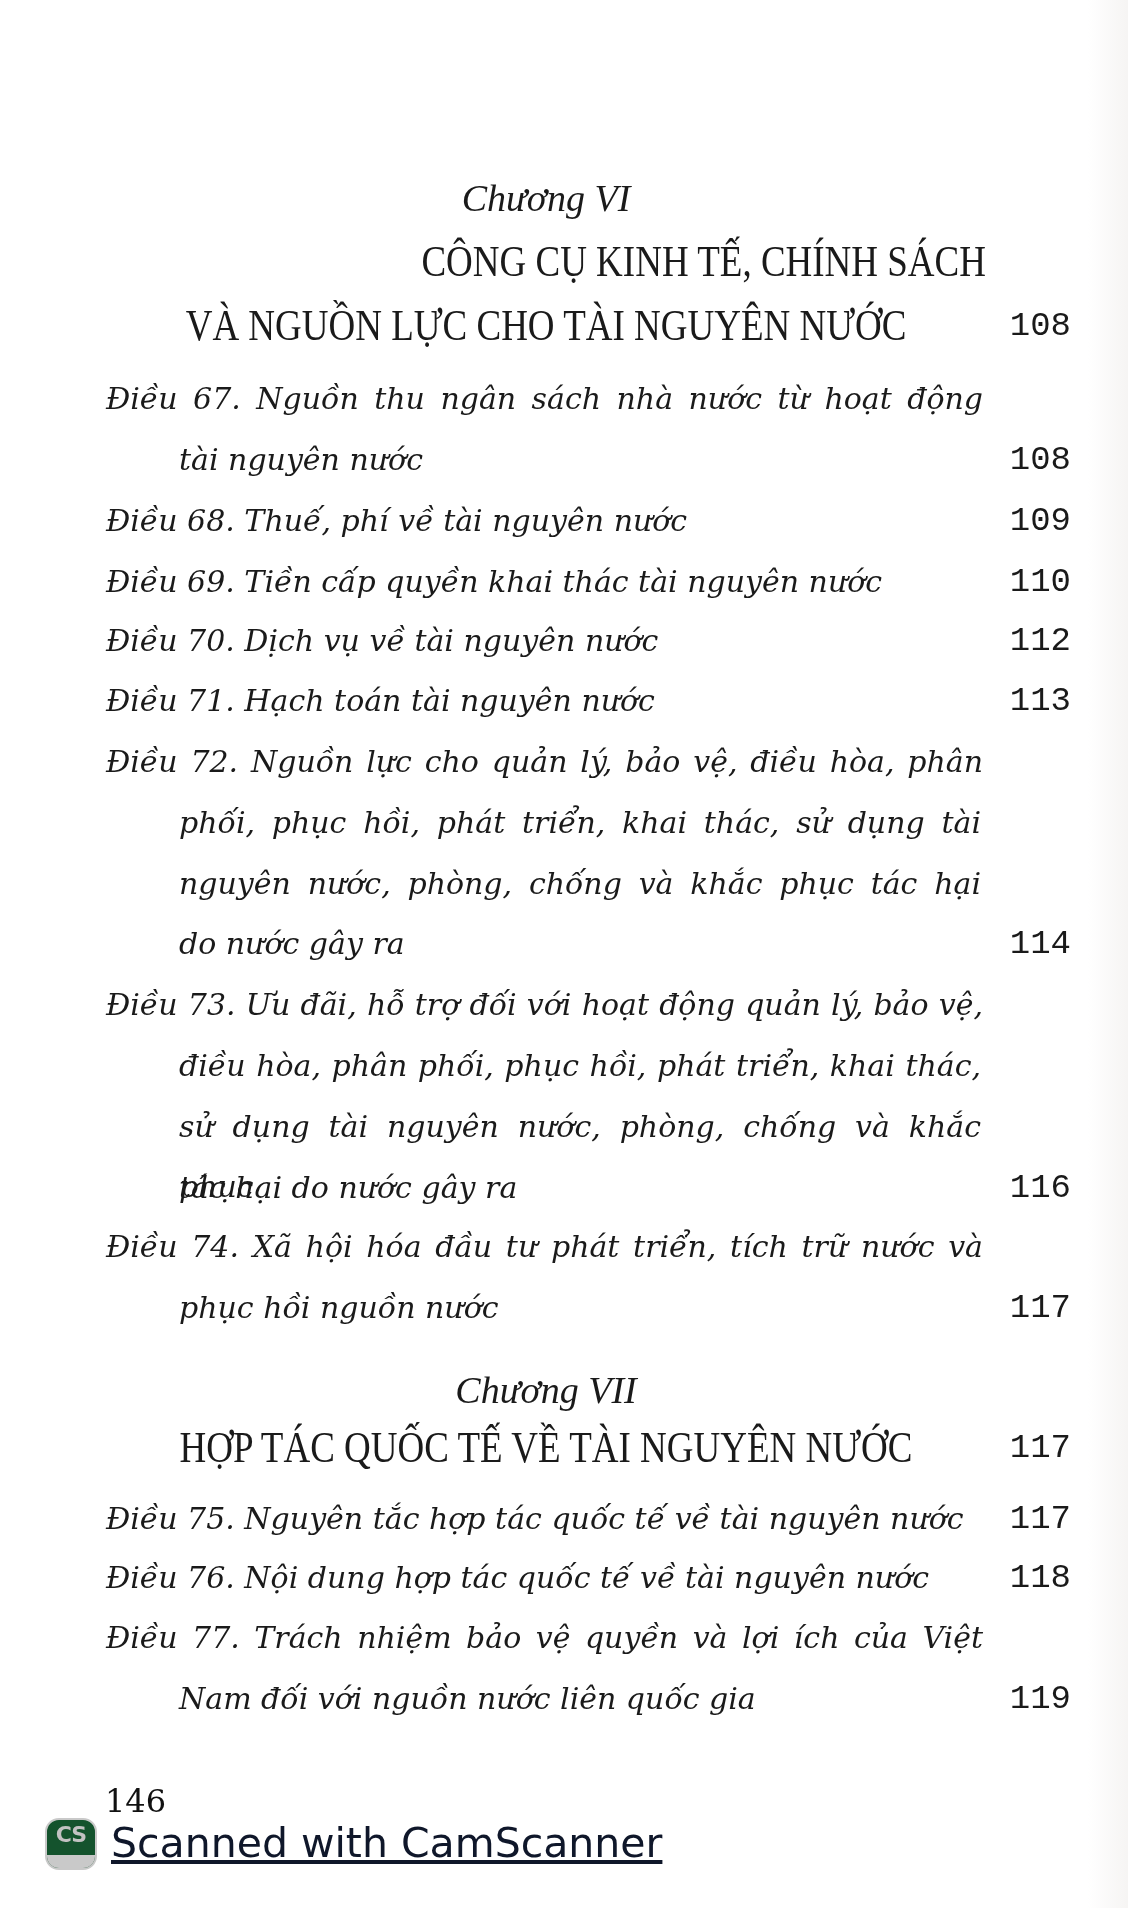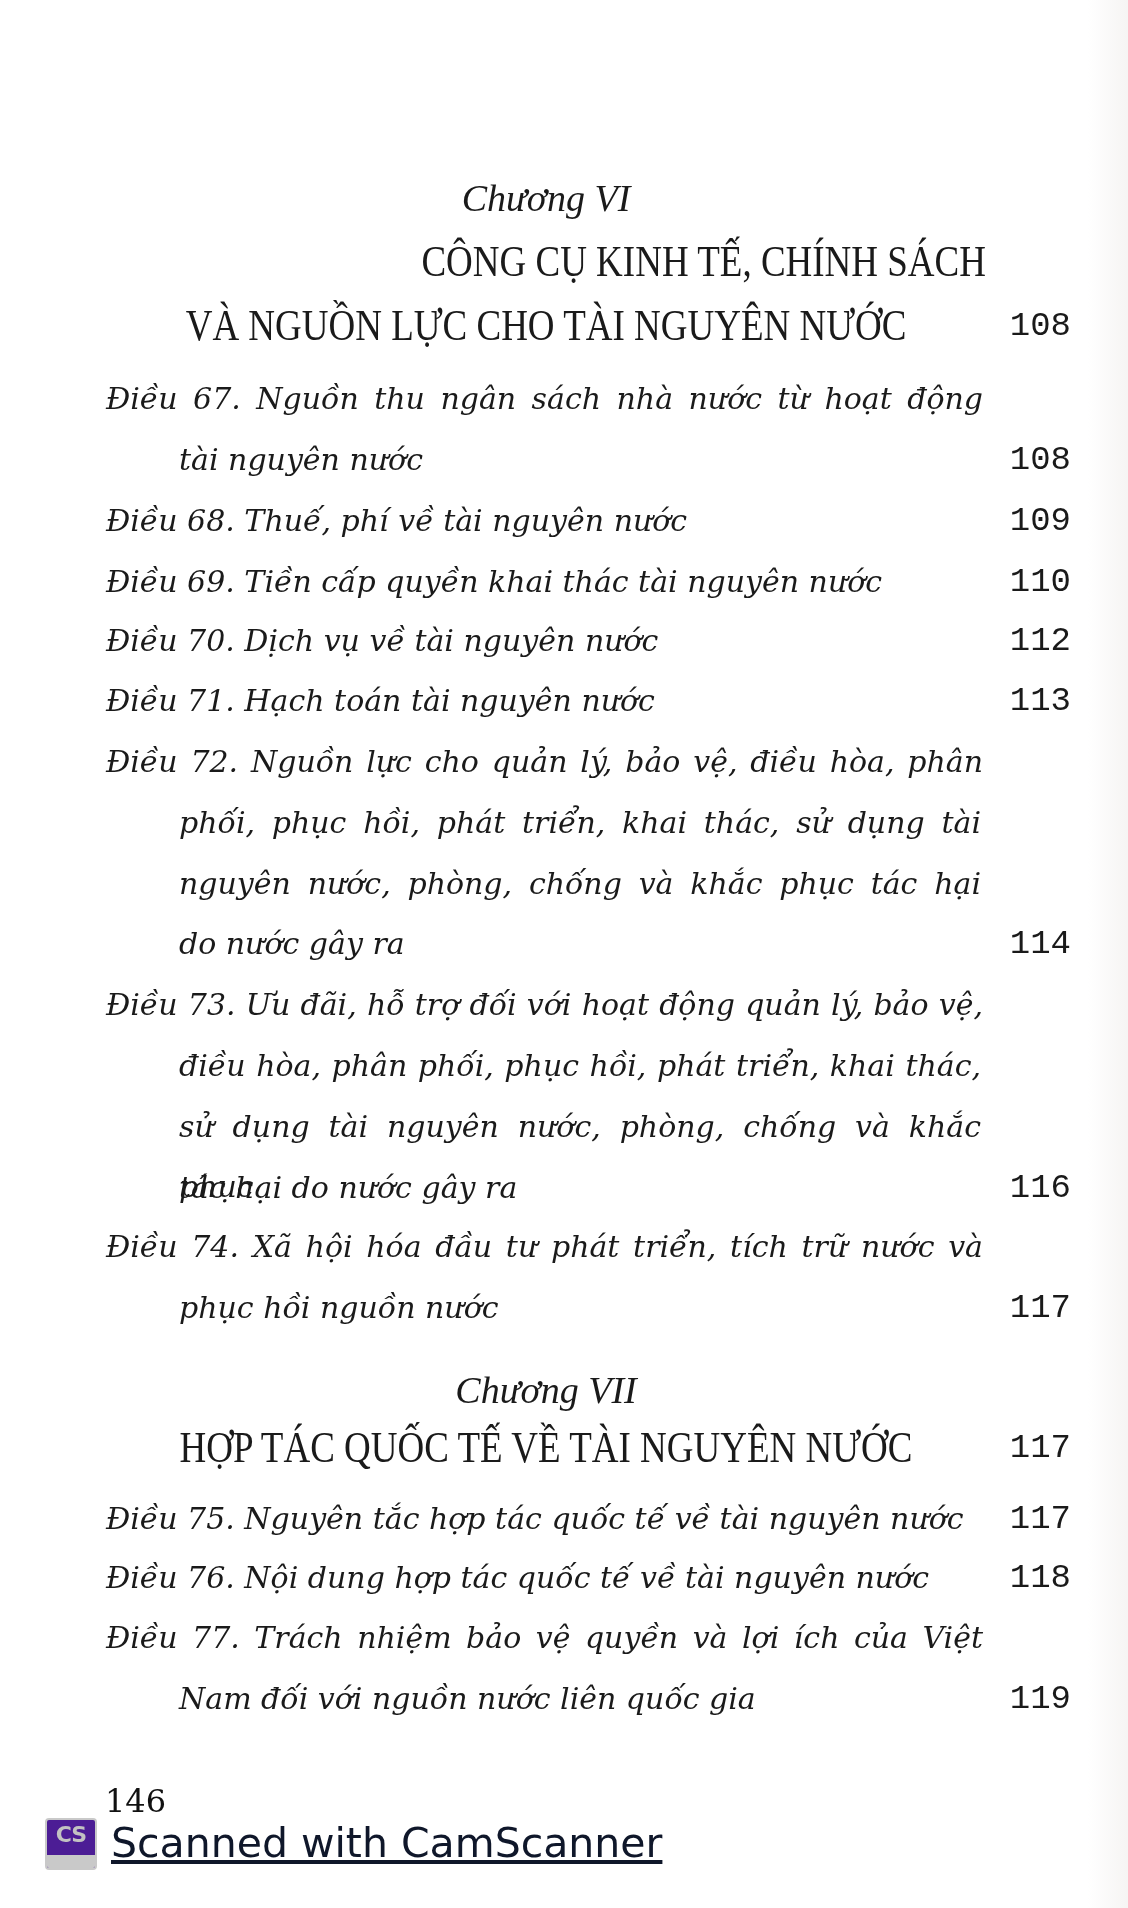--- a/index.html
+++ b/index.html
@@ -38,21 +38,21 @@
     height: 60px; line-height: 60px;
     font-family: "Liberation Serif", serif; font-size: 37px;
   }
   .ch-title span { display: inline-block; transform: scaleY(1.18); }
   .folio {
     position: absolute; left: 105px; top: 1776px; height: 50px; line-height: 50px;
     font-family: "DejaVu Serif", serif; font-size: 32px; color: #111;
   }
   .cs-icon {
     position: absolute; left: 45px; top: 1818px; width: 48px; height: 48px;
-    border: 2px solid #c9c9c9; border-radius: 4px; background: #4c1d95; overflow: hidden;
+    border: 2px solid #c9c9c9; border-radius: 14px; background: #14532d; overflow: hidden;
   }
   .cs-icon .cs-letters {
     position: absolute; left: 0; right: 0; top: 2px; text-align: center;
     font-family: "DejaVu Sans", sans-serif; font-weight: bold; font-size: 22px;
     color: #c2c2c2; letter-spacing: -1px;
   }
   .cs-icon .cs-band {
     position: absolute; left: 0; right: 0; bottom: 0; height: 13px; background: #c9c9c9;
   }
   .cs-text {

